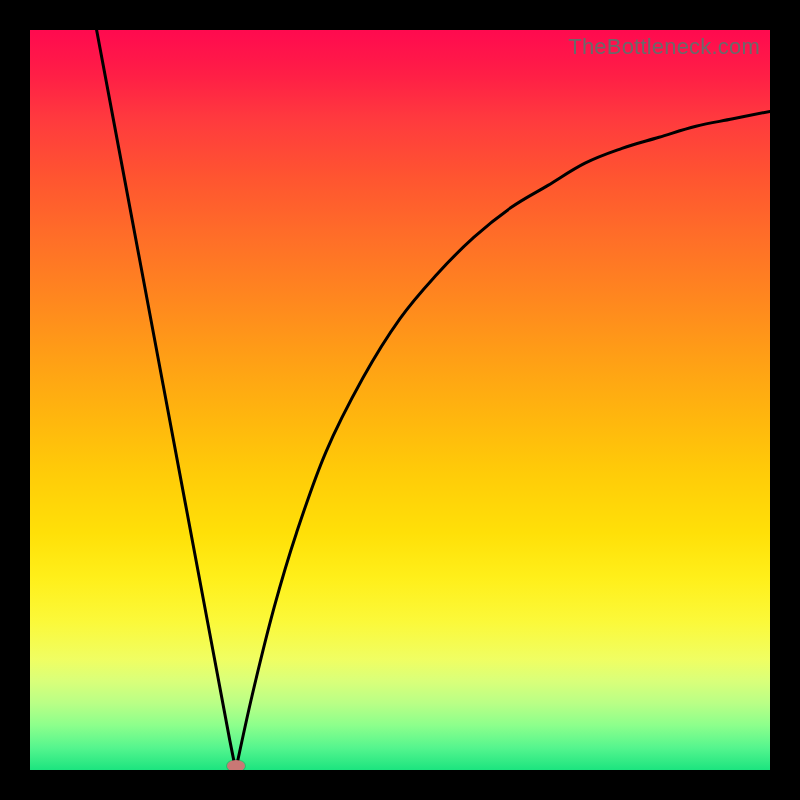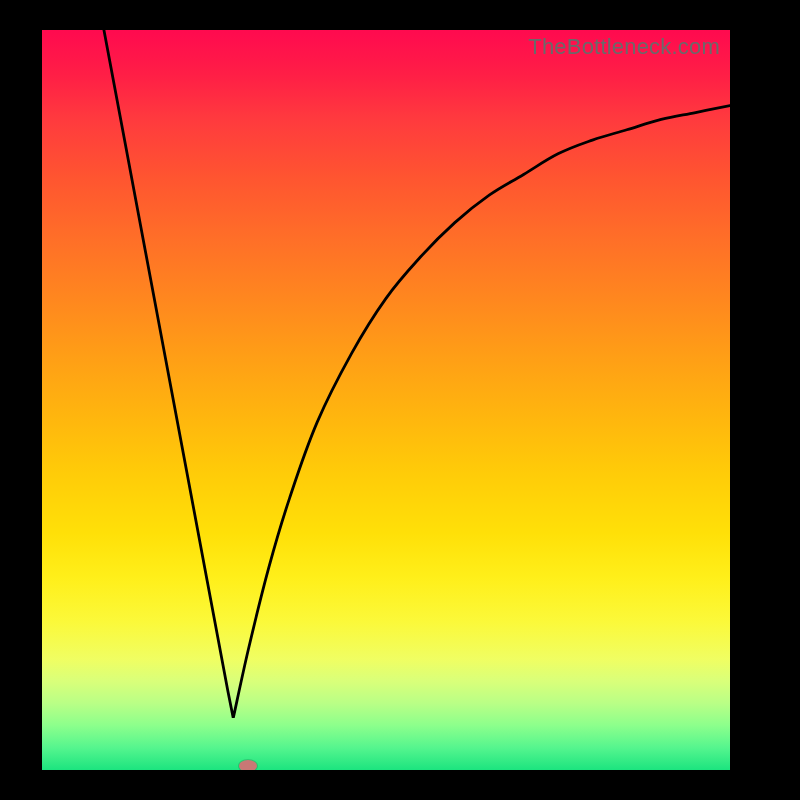--- a/index.html
+++ b/index.html
@@ -12,23 +12,23 @@
     overflow: hidden;
   }
   .stage {
     position: relative;
     width: 800px;
     height: 800px;
     background: #000;
   }
   .plot {
     position: absolute;
-    left: 42px;
+    left: 30px;
     top: 30px;
-    width: 688px;
+    width: 740px;
     height: 740px;
     overflow: hidden;
   }
   .gradient-bg {
     position: absolute;
     inset: 0;
     background: linear-gradient(
       to bottom,
       #ff0a4f 0%,
       #ff1e46 6%,

